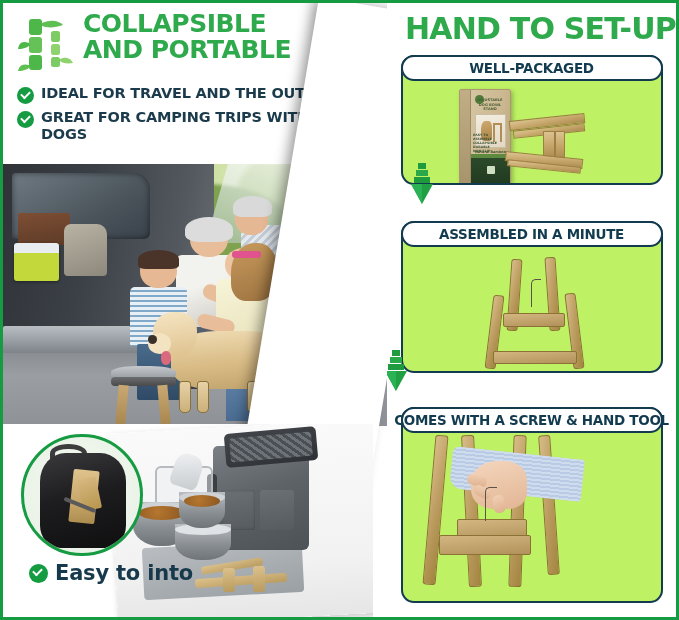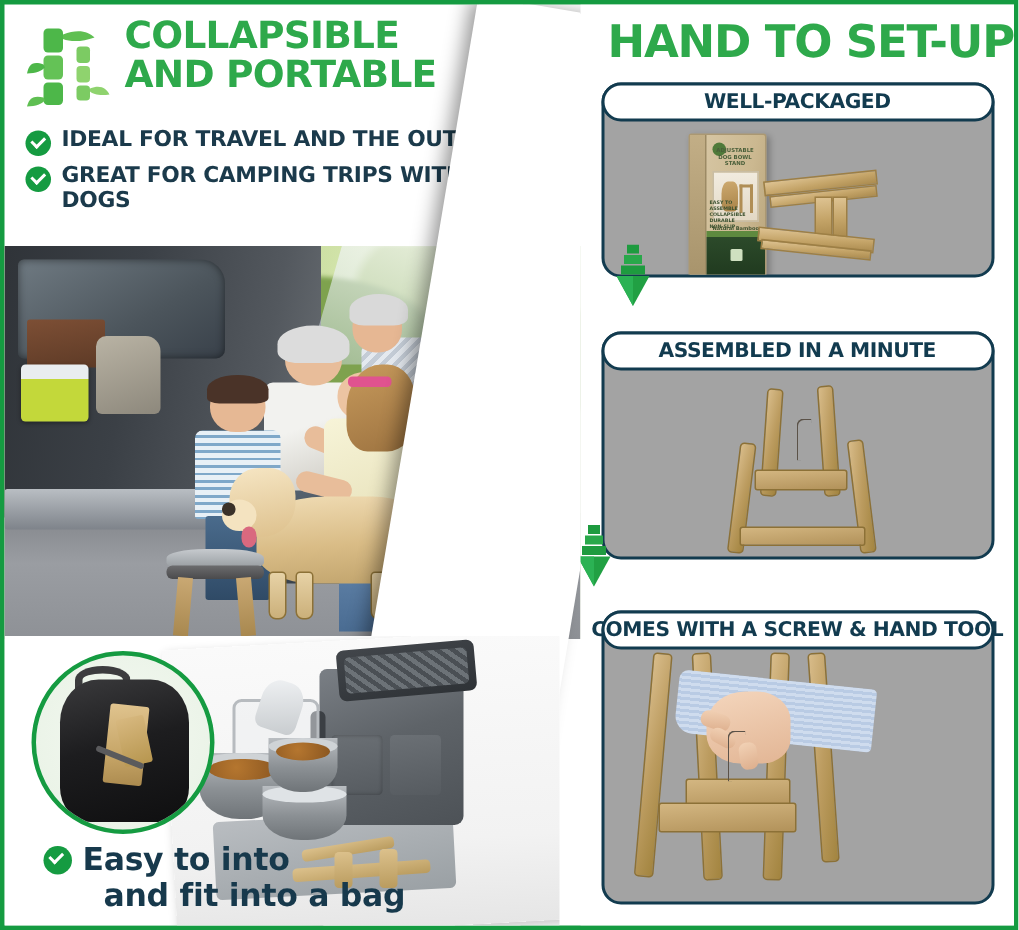--- a/index.html
+++ b/index.html
@@ -459,21 +459,21 @@
     text-shadow: 1px 1px 0 rgba(255,255,255,0.9);
     white-space: nowrap;
   }
 
   .step-box {
     position: absolute;
     left: 14px;
     width: 262px;
     border: 2.5px solid #123B4F;
     border-radius: 13px;
-    background: #a3a3a3;
+    background: #bef264;
   }
   .step-head {
     position: absolute;
     left: -2.5px; top: -2.5px;
     width: 262px;
     height: 26px;
     border: 2.5px solid #123B4F;
     border-radius: 13px;
     background: #ffffff;
     display: flex; align-items: center; justify-content: center;
@@ -774,21 +774,20 @@
           <div class="bp-wood2"></div>
           <div class="bp-zip"></div>
         </div>
       </div>
     </div>
 
     <div class="fold-caption">
       <span class="check"></span>
       <span class="fc-text">
         <span>Easy to into</span>
-        <span class="fc-l2">and fit into a bag</span>
       </span>
     </div>
   </div>
 
   <div class="right-panel">
     <div class="right-title">HAND TO SET-UP</div>
 
     <div class="step-box" id="box1">
       <div class="step-head">
         <span>WELL-PACKAGED</span>

